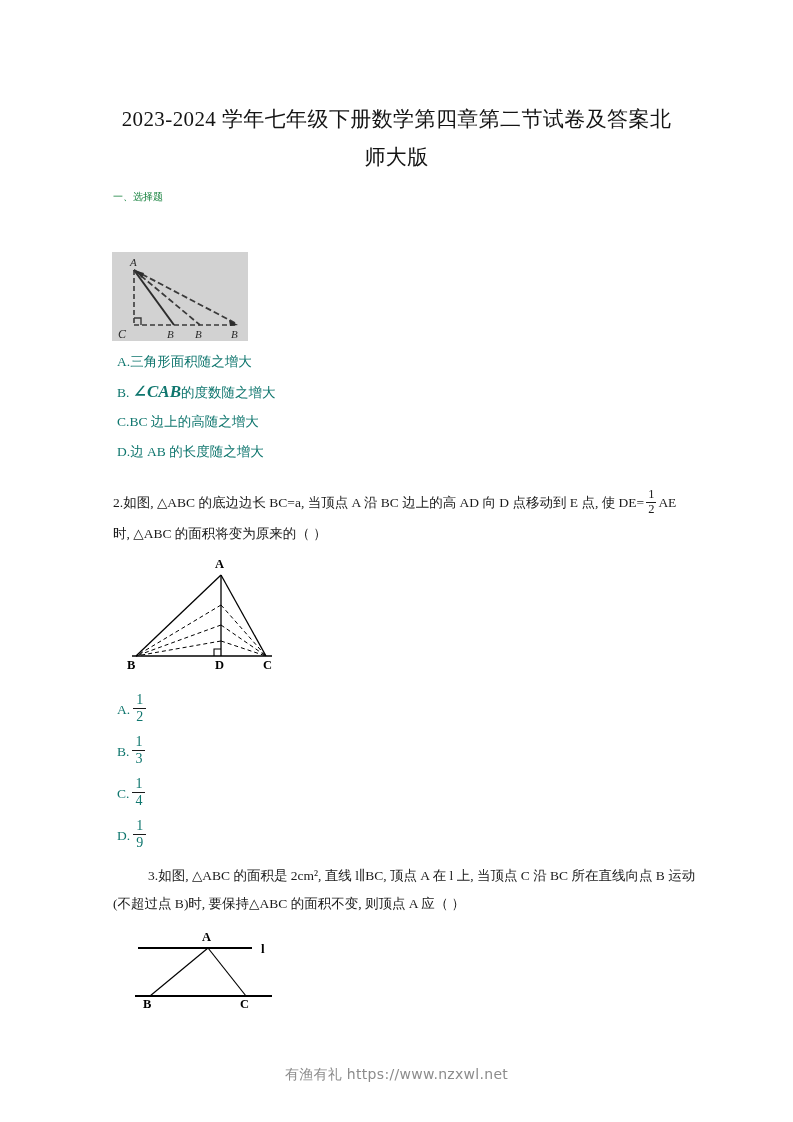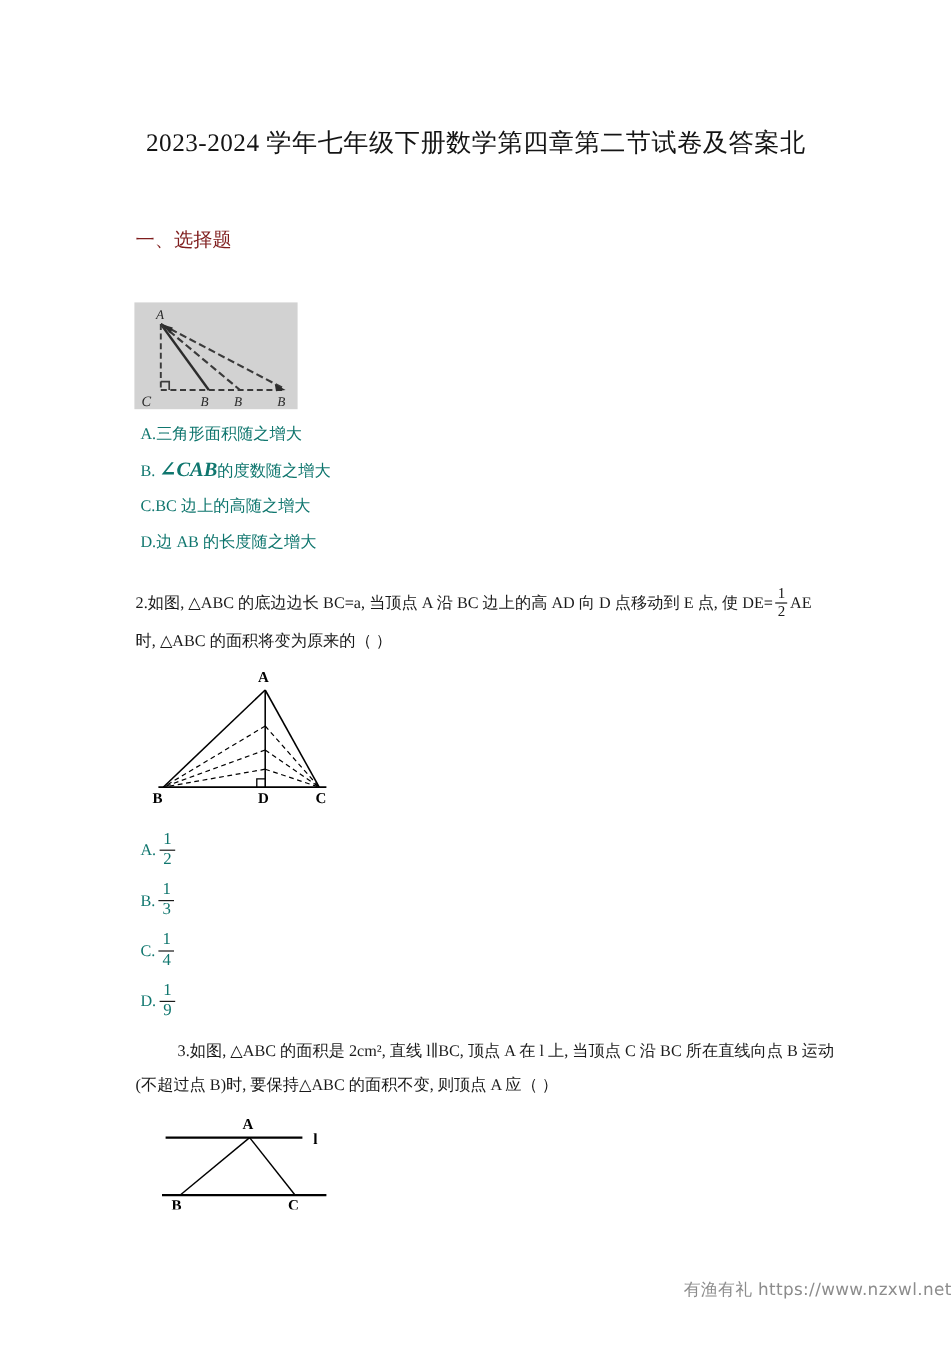--- a/index.html
+++ b/index.html
@@ -30,22 +30,22 @@
     font-size: 21px;
     line-height: 38px;
     font-family: "Liberation Serif", "DejaVu Serif", serif;
     color: #141414;
     letter-spacing: 0.4px;
   }
   .section-head {
     position: absolute;
     left: 113px;
     top: 190px;
-    font-size: 16px;
-    color: #7f1d1d;
+    font-size: 10px;
+    color: #15803d;
   }
   .qline {
     position: absolute;
     left: 113px;
     font-size: 13.5px;
     line-height: 20px;
     color: #1a1a1a;
     white-space: nowrap;
   }
   .opt {
@@ -109,34 +109,35 @@
     left: 130px;
     top: 926px;
     width: 152px;
     height: 82px;
   }
   .footer {
     position: absolute;
     left: 0;
     top: 1066px;
     width: 793px;
-    text-align: right;
+    text-align: center;
     font-size: 14px;
     color: #8c8c8c;
     font-family: "DejaVu Sans", "Liberation Sans", sans-serif;
     letter-spacing: 0.3px;
   }
 </style>
 </head>
 <body>
 
 <div class="page">
 
   <div class="title">
     <div>2023-2024 学年七年级下册数学第四章第二节试卷及答案北</div>
+    <div>师大版</div>
   </div>
 
   <div class="section-head">一、选择题</div>
 
 
   <div class="fig1">
     <svg width="136" height="89" viewBox="0 0 136 89" xmlns="http://www.w3.org/2000/svg">
 
       <line x1="22" y1="18" x2="22" y2="73" stroke="#3a3a3a" stroke-width="1.6" stroke-dasharray="5,3"></line>
 

